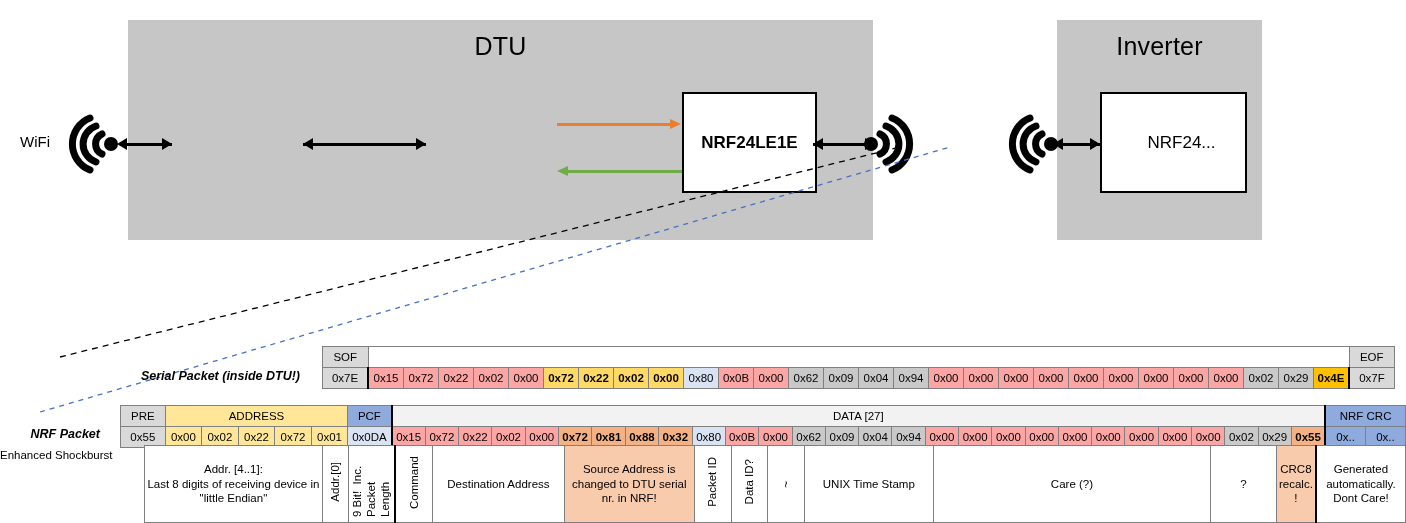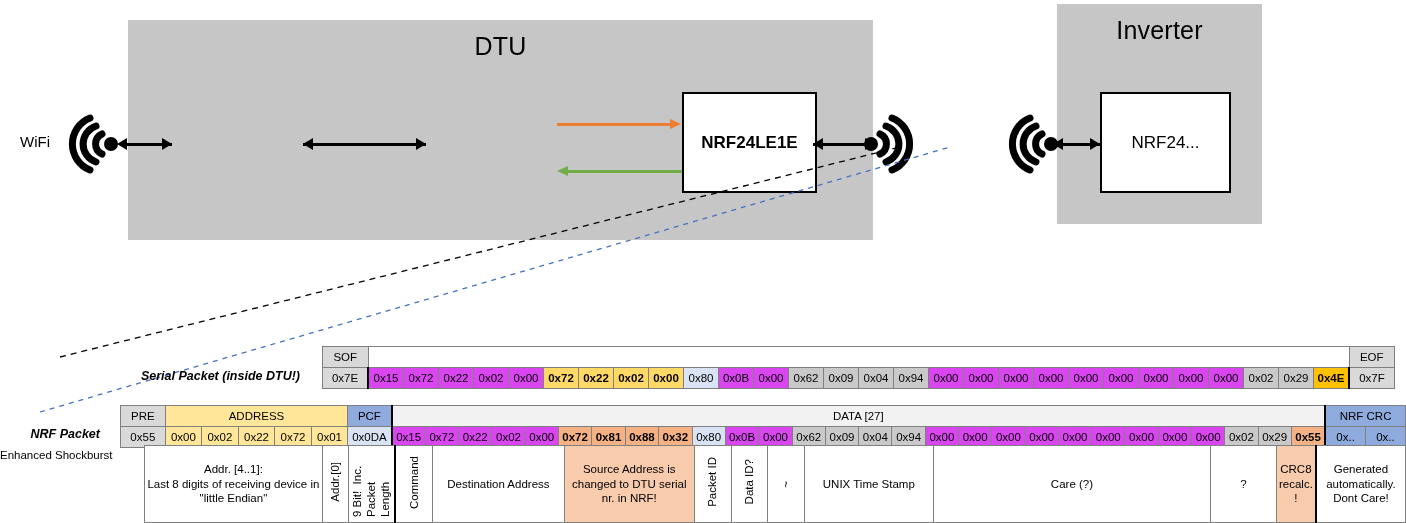--- a/index.html
+++ b/index.html
@@ -60,21 +60,21 @@
     border:1px solid #808080;
     text-align:center;vertical-align:middle;
     padding:0;height:20px;overflow:hidden;white-space:nowrap;
     font-size:11.5px;line-height:1.05;
   }
   td.blank{border:none;background:transparent;}
   td.hdrlite{background:#f2f2f2;border:1px solid #f2f2f2;}
 
   
   .f-gray{background:#d9d9d9;}
-  .f-green{background:#d946ef;}
+  .f-green{background:#fca5a5;}
   .f-yellow{background:#ffe699;}
   .f-yellow-d{background:#ffd966;}
   .f-amber{background:#ffc000;}
   .f-blue{background:#dae3f3;}
   .f-blue-d{background:#8faadc;}
   .f-salmon-d{background:#f4b183;}
   .f-silver{background:#c9c9c9;margin-left:48px;}
   .bold{font-weight:bold;}
   .lbl{text-align:left;padding-left:4px;}
 
@@ -104,29 +104,29 @@
 </style>
 </head>
 <body>
 
 <div id="block-diagram">
 
   <div class="enclosure" style="left:128px;top:20px;width:745px;height:220px;">
     <span class="enclosure-title">DTU</span>
   </div>
 
-  <div class="enclosure" style="left:1057px;top:4px;width:205px;height:220px;">
+  <div class="enclosure" style="left:1057px;top:20px;width:205px;height:220px;">
     <span class="enclosure-title">Inverter</span>
   </div>
 
   <div class="chip" style="left:682px;top:92px;width:131px;height:97px;font-weight:bold;">
     <span>NRF24LE1E</span>
   </div>
 
-  <div class="chip" style="left:1100px;top:92px;width:127px;height:97px;">
+  <div class="chip" style="left:1100px;top:92px;width:127px;height:97px;padding-left:16px;">
     <span>NRF24...</span>
   </div>
 
   <div class="wifi-label" style="left:20px;top:133px;">
     <span>WiFi</span>
   </div>
   <svg class="antenna" style="left:68px;top:113px;" width="52" height="62" viewBox="0 0 52 62">
     <path d="M30 31 m-8,-26 a28,28 0 0 0 0,52" fill="none" stroke="#000" stroke-width="7" stroke-linecap="round"></path>
     <path d="M30 31 m-2,-18 a19,19 0 0 0 0,36" fill="none" stroke="#000" stroke-width="7" stroke-linecap="round"></path>
     <path d="M30 31 m4,-10 a11,11 0 0 0 0,20" fill="none" stroke="#000" stroke-width="7" stroke-linecap="round"></path>

